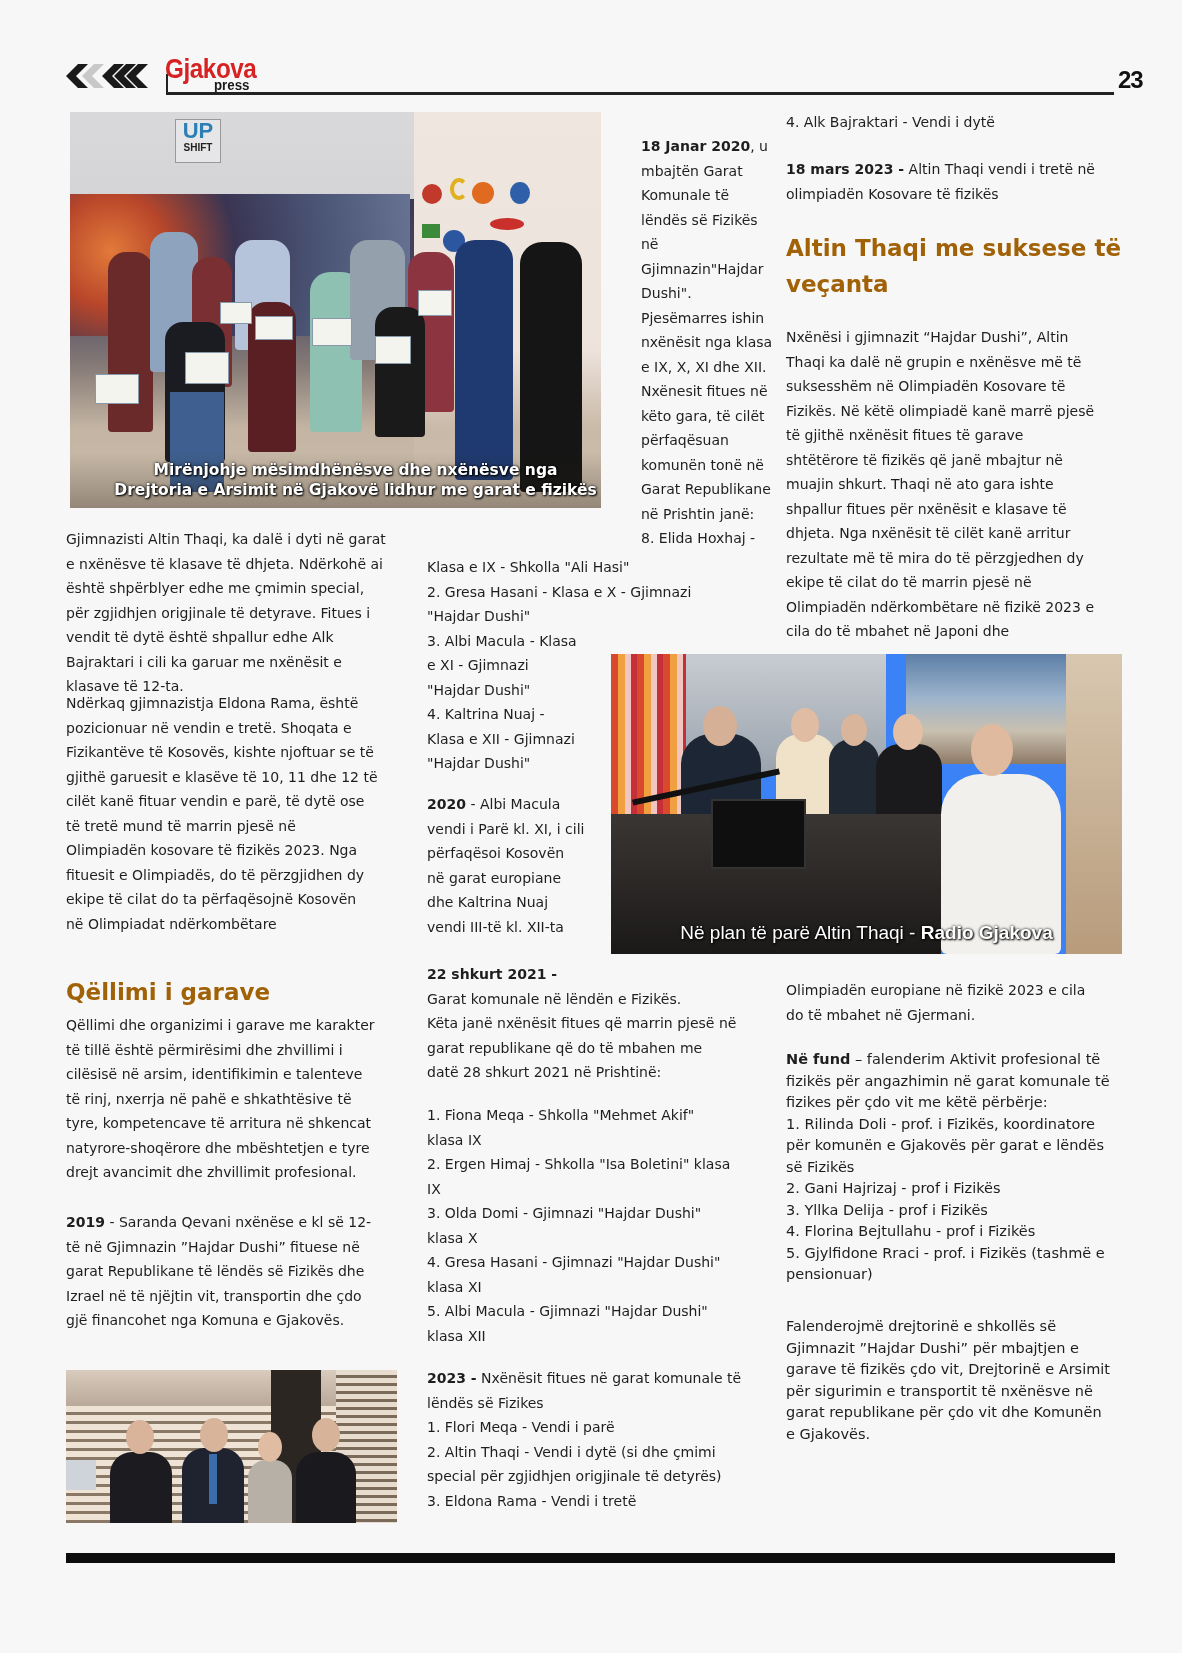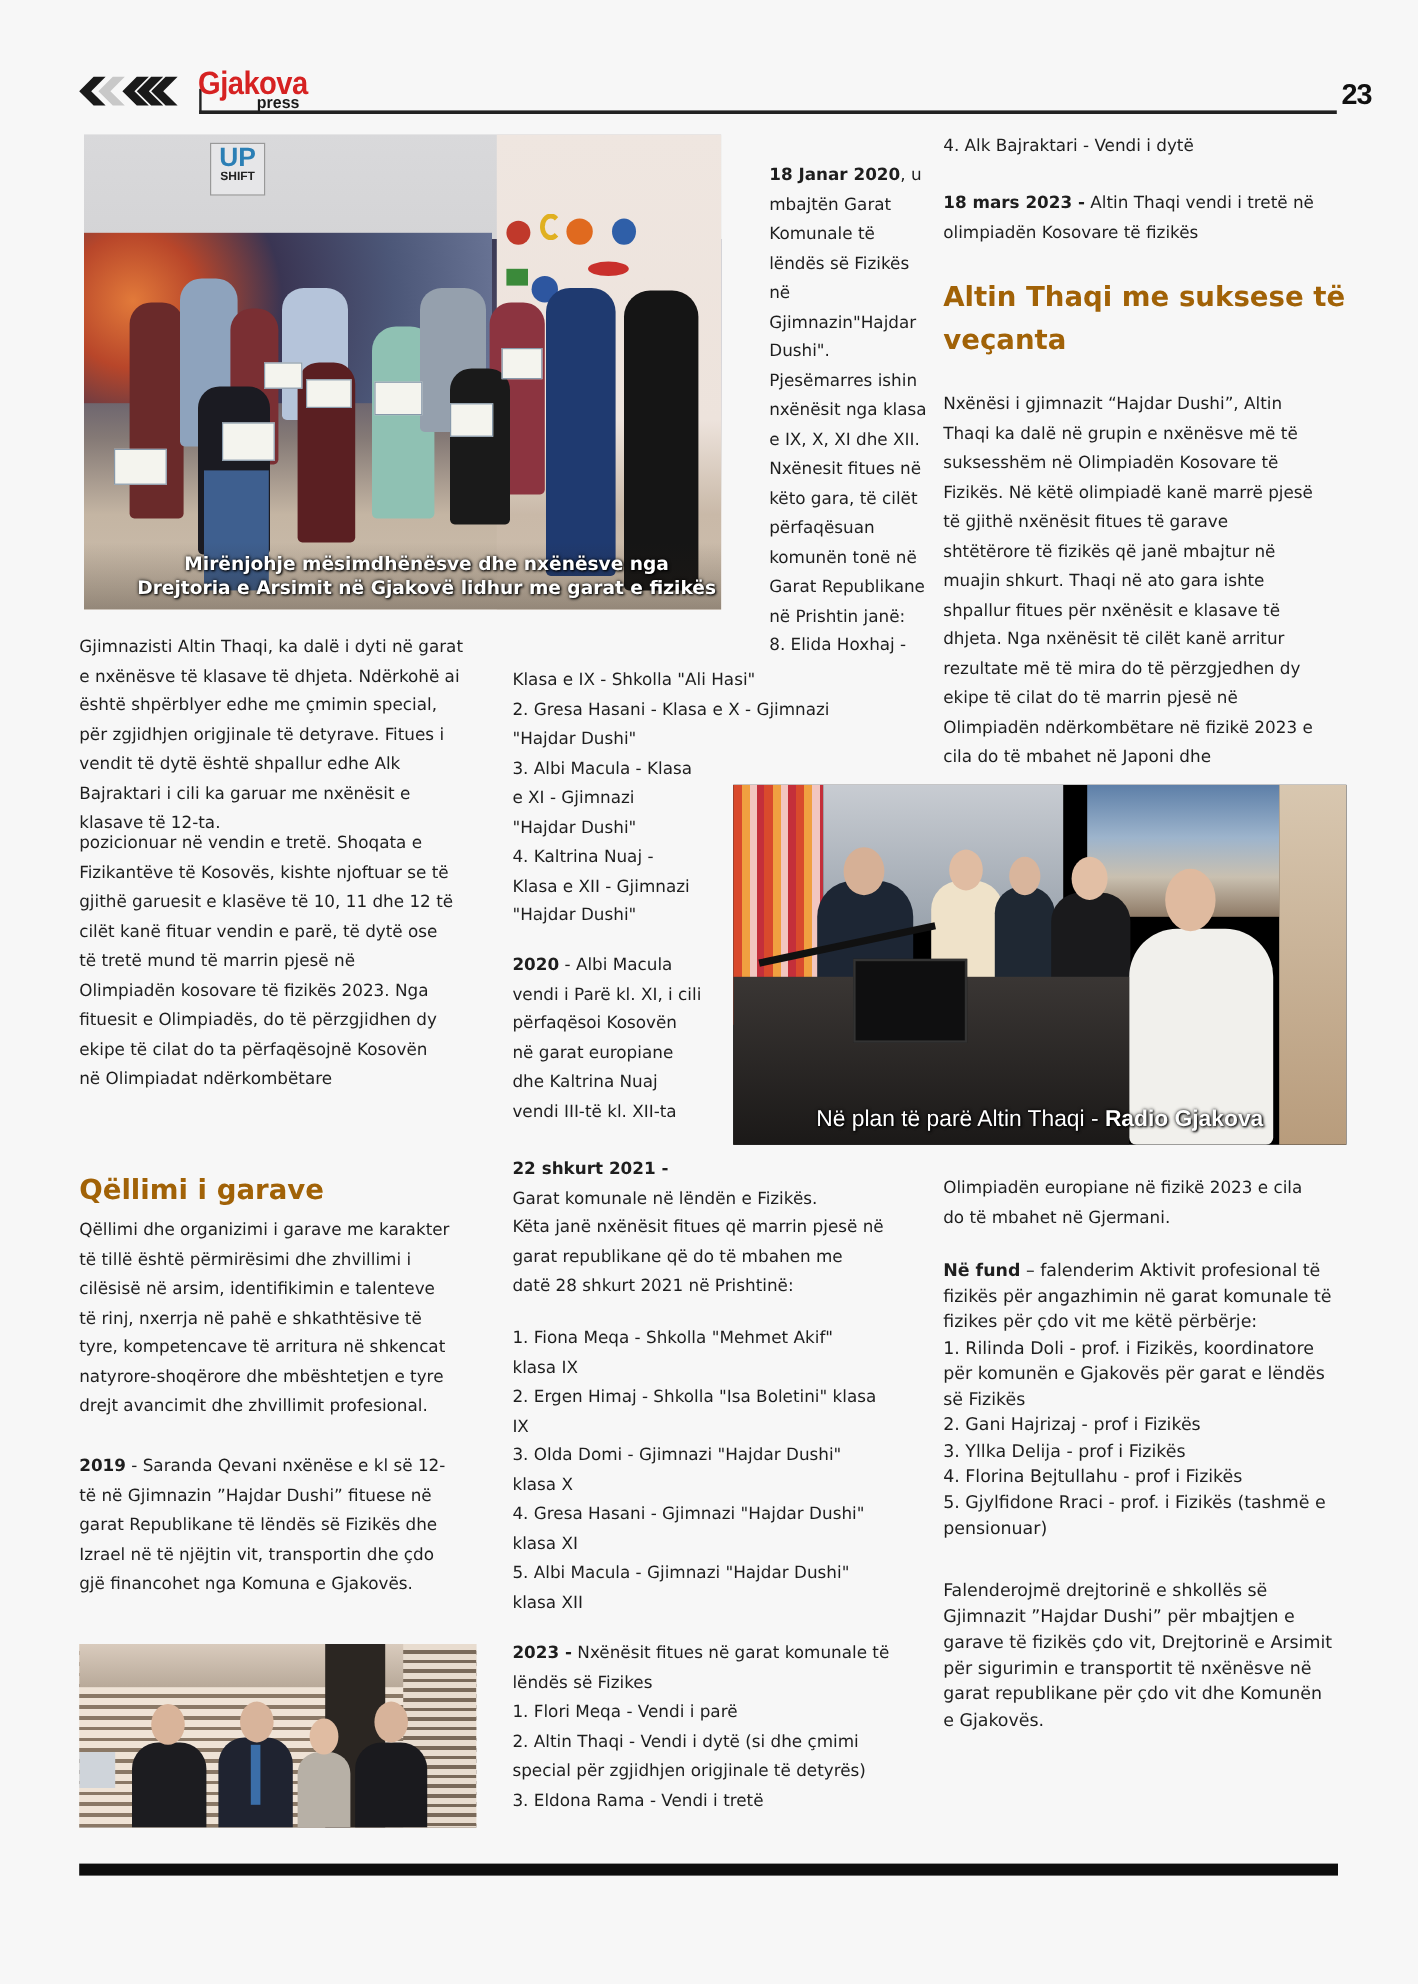--- a/index.html
+++ b/index.html
@@ -141,20 +141,21 @@
 <div class="abs txt narrow" style="left:66px; top:527px; width:338px;">
   <span class="line">Gjimnazisti Altin Thaqi, ka dalë i dyti në garat</span>
   <span class="line">e nxënësve të klasave të dhjeta. Ndërkohë ai</span>
   <span class="line">është shpërblyer edhe me  çmimin special,</span>
   <span class="line">për zgjidhjen origjinale të detyrave. Fitues i</span>
   <span class="line">vendit të dytë është shpallur edhe Alk</span>
   <span class="line">Bajraktari i cili ka garuar me nxënësit e</span>
   <span class="line">klasave të 12-ta.</span>
 </div>
 <div class="abs txt narrow" style="left:66px; top:691px; width:338px;">
+  <span class="line">Ndërkaq gjimnazistja  Eldona Rama, është</span>
   <span class="line">pozicionuar në vendin e tretë. Shoqata e</span>
   <span class="line">Fizikantëve të Kosovës, kishte njoftuar se të</span>
   <span class="line">gjithë garuesit e klasëve të 10, 11 dhe 12 të</span>
   <span class="line">cilët kanë fituar vendin e parë, të dytë ose</span>
   <span class="line">të tretë mund të marrin pjesë në</span>
   <span class="line">Olimpiadën kosovare të fizikës 2023. Nga</span>
   <span class="line">fituesit e Olimpiadës, do të përzgjidhen dy</span>
   <span class="line">ekipe të cilat do ta përfaqësojnë Kosovën</span>
   <span class="line">në Olimpiadat ndërkombëtare</span>
 </div>
@@ -232,21 +233,21 @@
 </div>
 <div class="abs txt narrow" style="left:427px; top:1366px; width:340px;">
   <span class="line"><b>2023 -</b><span> Nxënësit fitues në garat komunale të</span></span>
   <span class="line">lëndës së Fizikes</span>
   <span class="line">1. Flori Meqa - Vendi i parë</span>
   <span class="line">2. Altin Thaqi - Vendi i dytë (si dhe çmimi</span>
   <span class="line">special për zgjidhjen origjinale të detyrës)</span>
   <span class="line">3. Eldona Rama - Vendi i tretë</span>
 </div>
 
-<div class="abs photo" style="left:611px; top:654px; width:511px; height:300px; background:#000000;">
+<div class="abs photo" style="left:611px; top:654px; width:511px; height:300px; background:#3b82f6;">
 
   <div style="position:absolute; left:0; top:0; width:75px; height:200px; background: repeating-linear-gradient(90deg,#d94a2c 0px,#d94a2c 7px,#f0a040 7px,#f0a040 14px,#f2c6c0 14px,#f2c6c0 20px,#c42f3a 20px,#c42f3a 26px);"></div>
 
   <div style="position:absolute; left:75px; top:0; width:200px; height:120px; background:linear-gradient(180deg,#c8ccd2,#9aa3ad);"></div>
 
   <div style="position:absolute; left:295px; top:0; width:160px; height:110px; background:linear-gradient(180deg,#5d7fa8 0%,#9db4cc 40%,#c9c0b0 70%,#8e7a66 100%);"></div>
   <div style="position:absolute; left:455px; top:0; width:56px; height:300px; background:linear-gradient(180deg,#d8c7b0,#b89c7c);"></div>
 
   <div style="position:absolute; left:70px; top:80px; width:80px; height:120px; background:#1d2634; border-radius:30px 30px 6px 6px;"></div>
   <div style="position:absolute; left:92px; top:52px; width:34px; height:40px; background:#d6b096; border-radius:50%;"></div>

